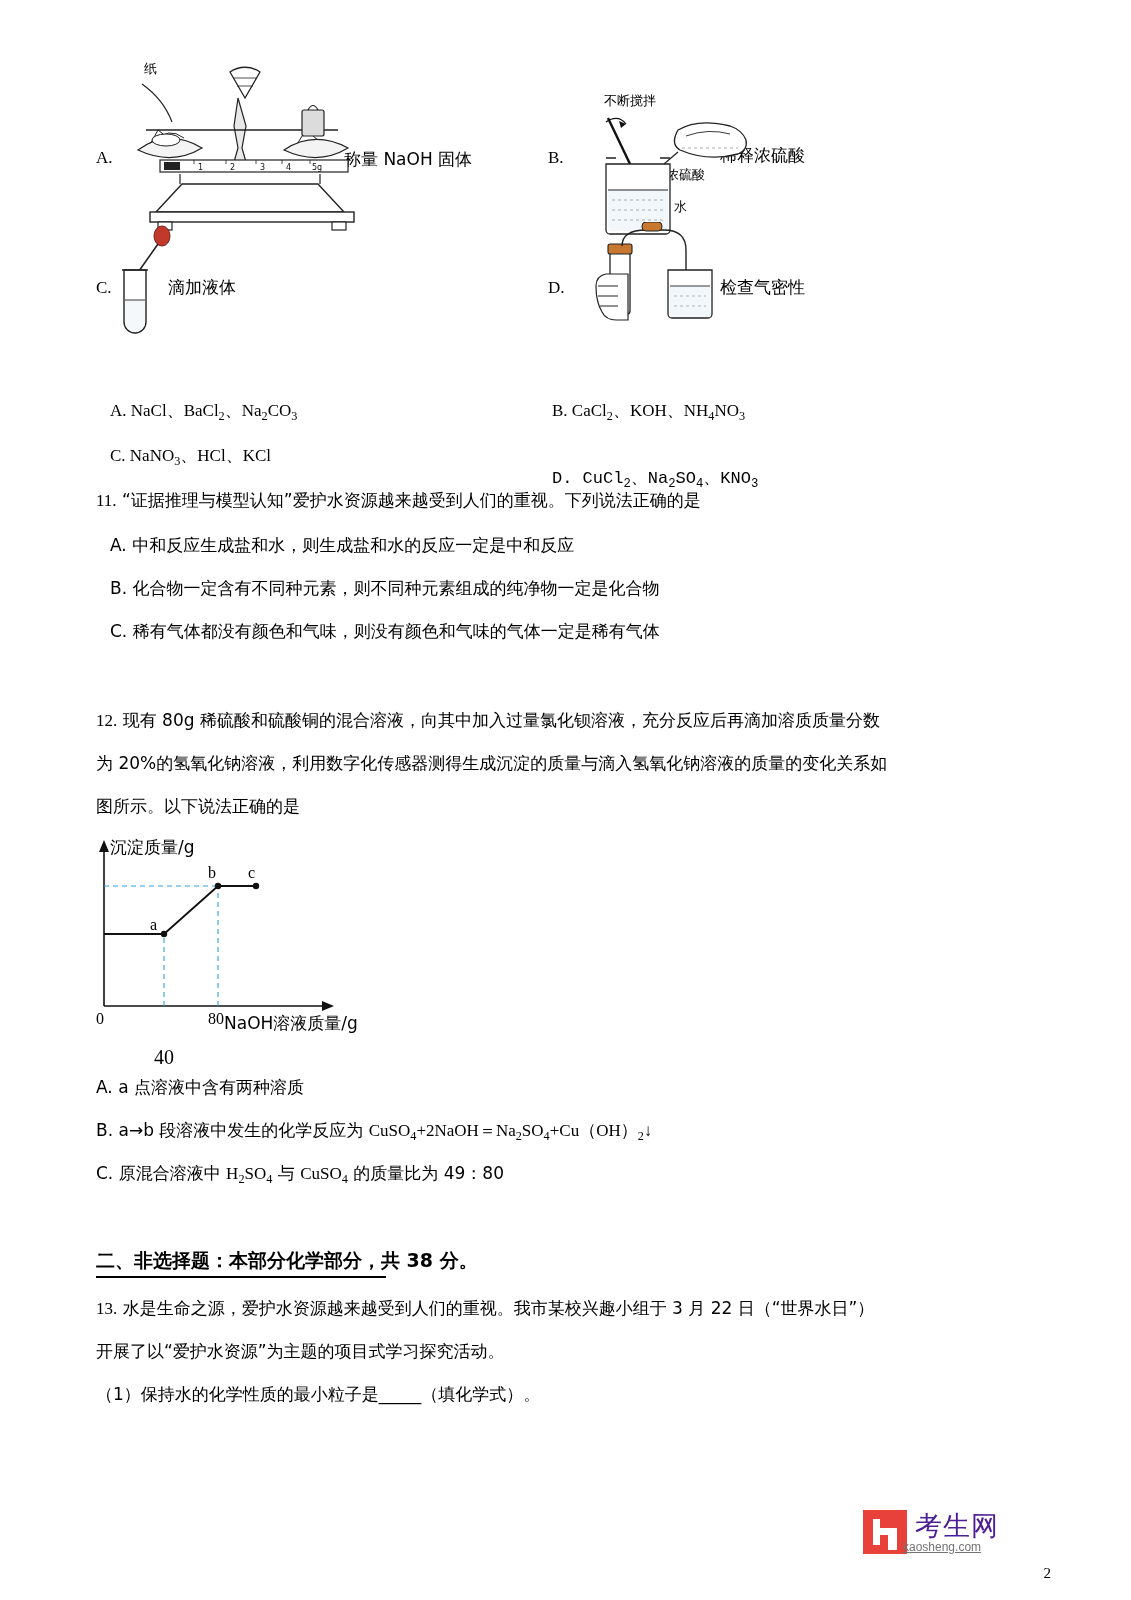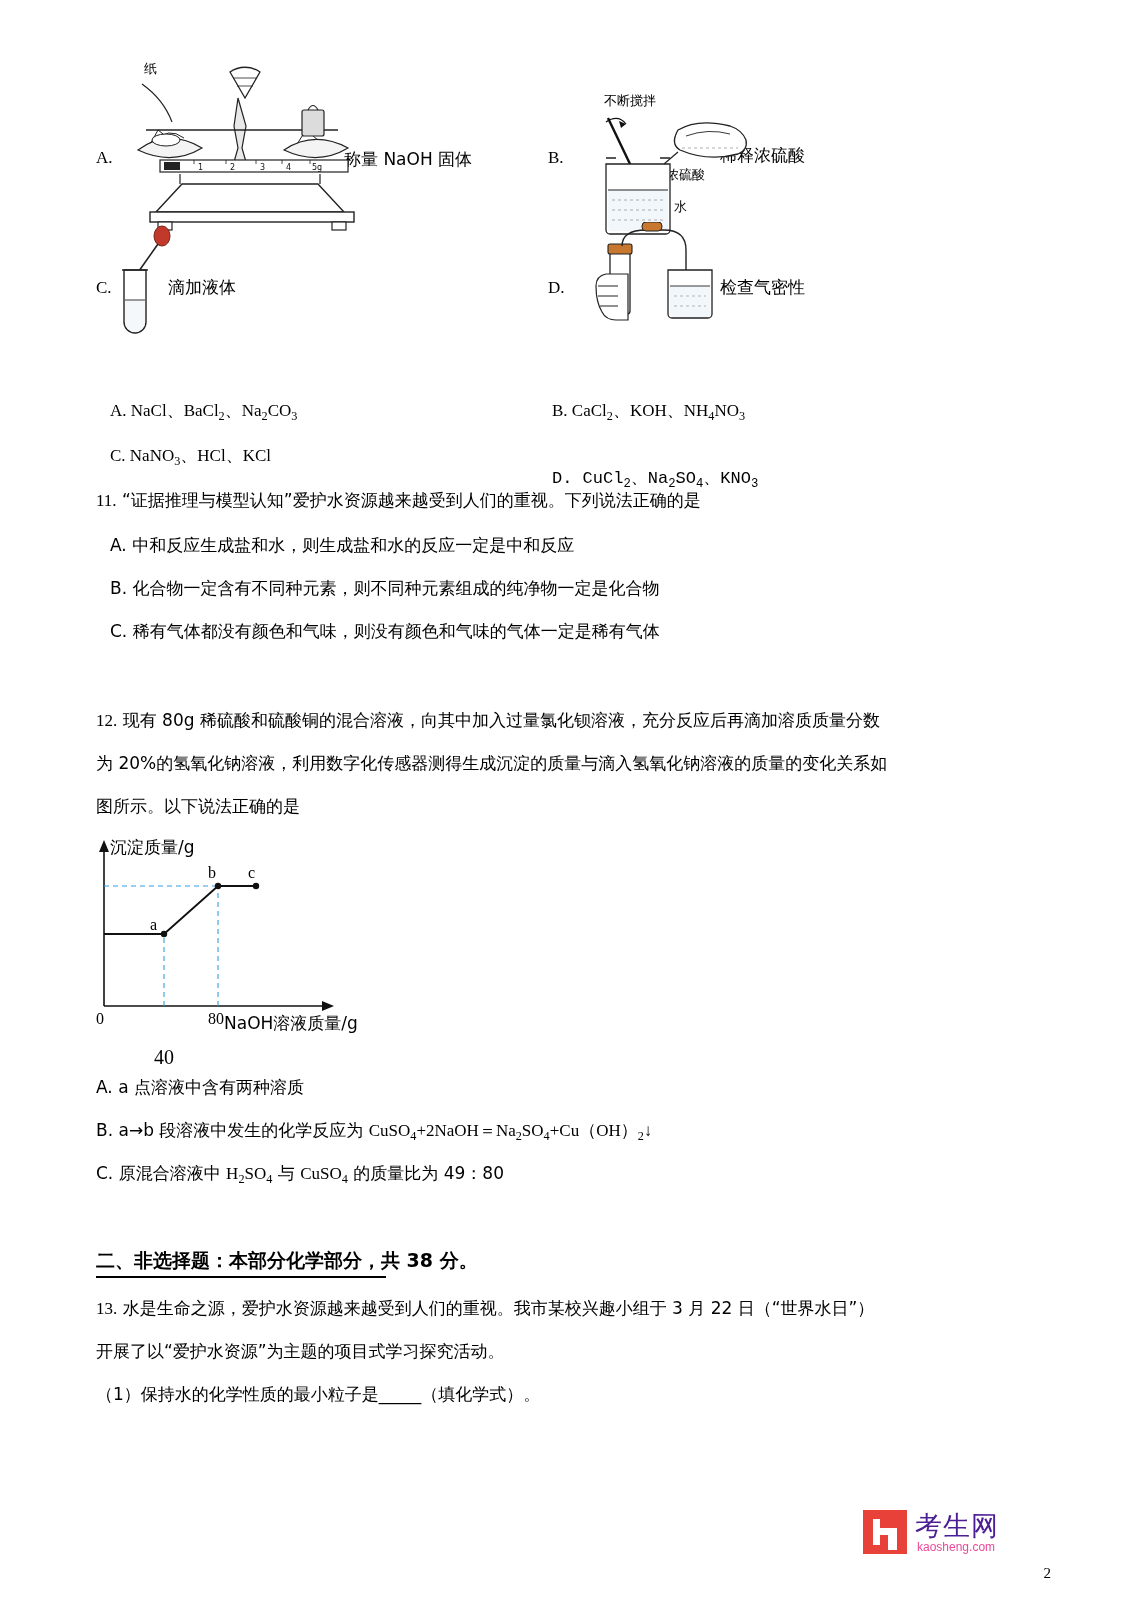--- a/index.html
+++ b/index.html
@@ -114,24 +114,25 @@
   .wm-text {
     position: absolute;
     left: 52px; top: 2px;
     font-size: 27px;
     font-family: "DejaVu Sans", sans-serif;
     color: #4c1d95;
     letter-spacing: 1px;
   }
   .wm-sub {
     position: absolute;
-    left: 54px; top: 34px;
+    left: 40px; top: 34px;
     font-size: 12px;
     font-family: "Liberation Sans", sans-serif;
-    color: #ec4899;
+    color: #737373;
+    text-decoration: underline;
   }
 </style>
 </head>
 <body>
 
 <div class="page">
 
   <div class="fig-block">
 
     <div class="opt-label" style="left:0px; top:108px;">A.</div>

